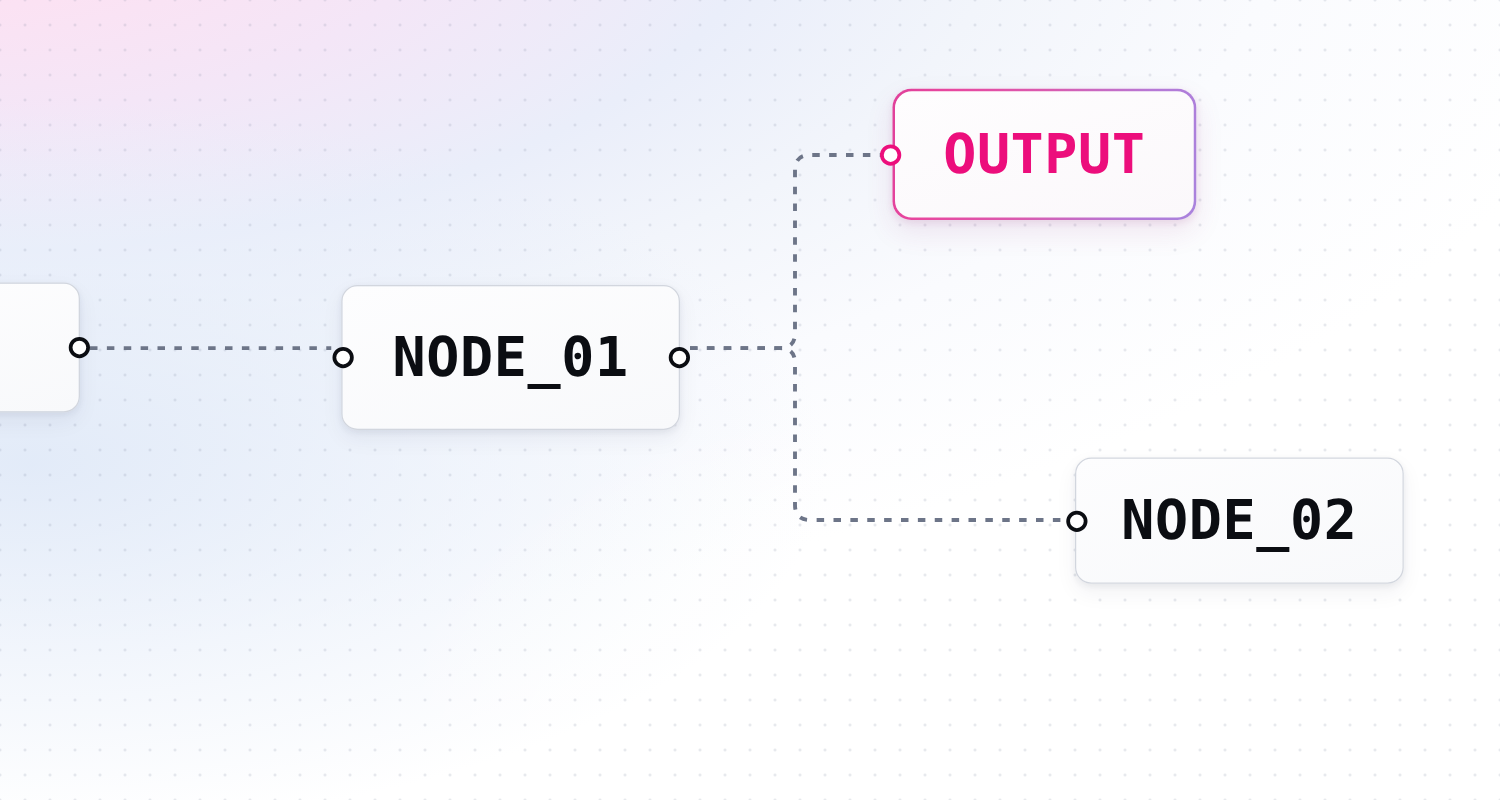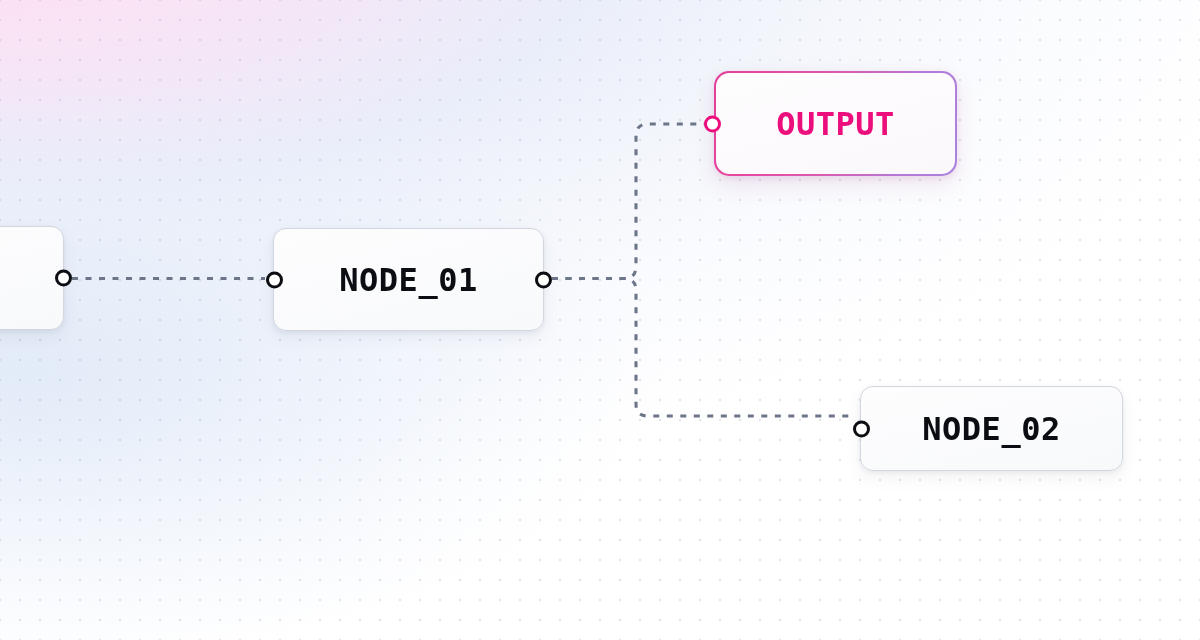--- a/index.html
+++ b/index.html
@@ -60,46 +60,45 @@
     display: flex;
     align-items: center;
     background: linear-gradient(165deg, #fdfdfe 0%, #f8f9fb 100%);
     border: 1.5px solid #d2d6de;
     border-radius: 13px;
     box-shadow: 0 2px 5px rgba(35,45,70,0.065), 0 7px 18px rgba(35,45,70,0.055);
   }
   .node-label {
     font-family: "DejaVu Sans Mono", "Liberation Mono", monospace;
     font-weight: 700;
-    font-size: 32px;
+    font-size: 44px;
     letter-spacing: 0.5px;
     color: #0b0d12;
     white-space: nowrap;
   }
 
   #node-partial {
     left: -68px;
     top: 226px;
     width: 132px;
     height: 104px;
   }
   #node-01 {
     left: 273px;
     top: 228px;
     width: 271px;
-    height: 103px;
+    height: 116px;
     justify-content: center;
   }
   #node-02 {
     left: 860px;
     top: 366px;
     width: 263px;
-    height: 85px;
+    height: 101px;
     justify-content: center;
-    margin-top: 20px;
   }
   #node-output {
     left: 714px;
     top: 71px;
     width: 243px;
     height: 105px;
     justify-content: center;
     border: none;
     background: transparent;
     box-shadow: none;

